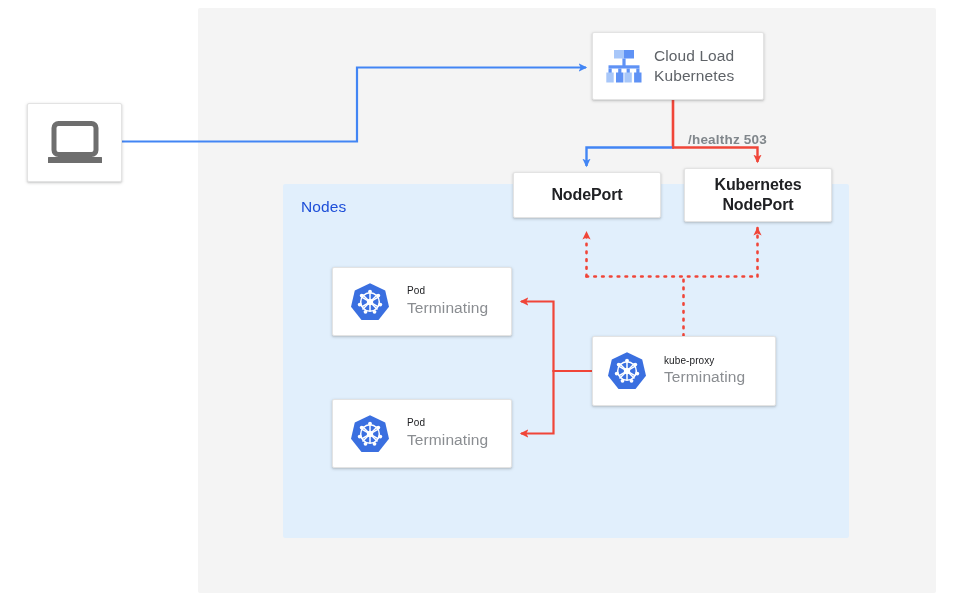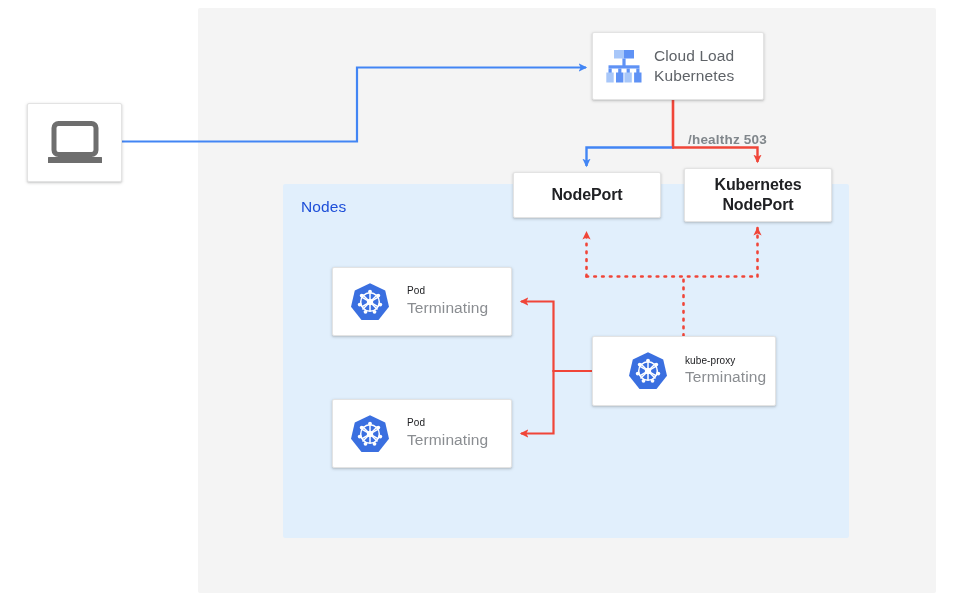--- a/index.html
+++ b/index.html
@@ -88,21 +88,21 @@
     font-size: 16px;
     font-weight: bold;
     color: #202124;
     line-height: 1.26;
     letter-spacing: -.1px;
   }
 
   
   #pod1-card { left: 332px; top: 267px; width: 180px; height: 69px; padding-left: 16px; gap: 16px; }
   #pod2-card { left: 332px; top: 399px; width: 180px; height: 69px; padding-left: 16px; gap: 16px; }
-  #kubeproxy-card { left: 592px; top: 336px; width: 184px; height: 70px; padding-left: 34px; gap: 16px; }
+  #kubeproxy-card { left: 592px; top: 336px; width: 184px; height: 70px; padding-left: 13px; gap: 16px; }
 
   .k8s-icon { width: 42px; height: 42px; flex: none; display:block; }
 
   .entity-title {
     font-size: 10px;
     color: #202124;
     line-height: 1.28;
     letter-spacing: .1px;
   }
   .entity-sub {

